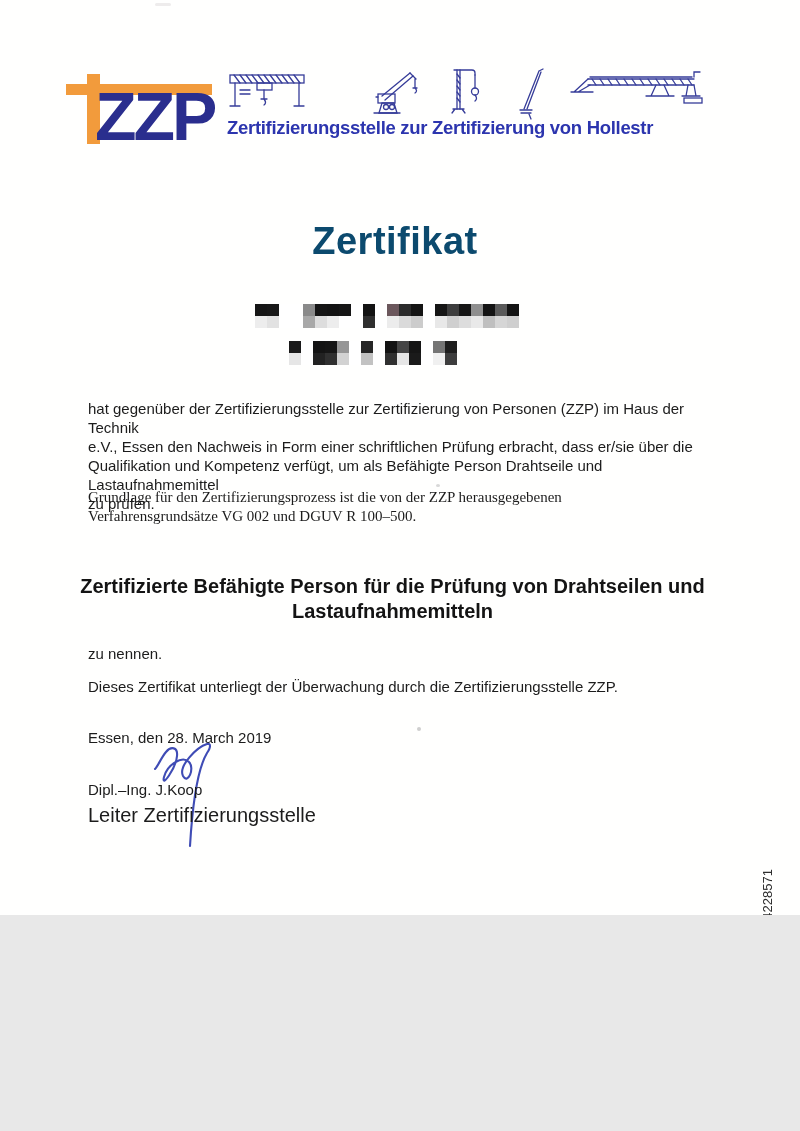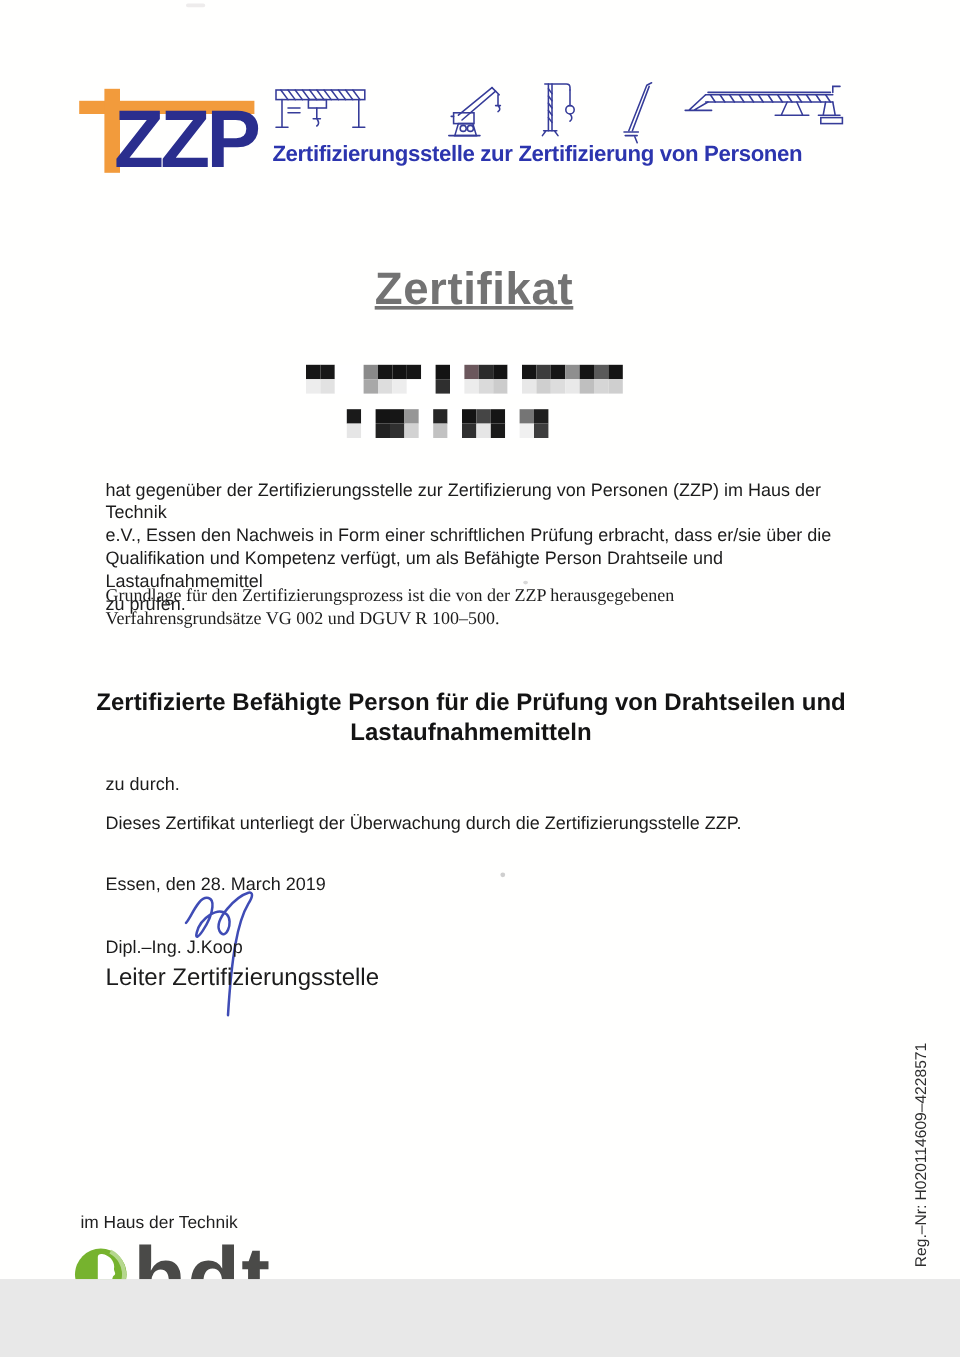--- a/index.html
+++ b/index.html
@@ -1,35 +1,35 @@
 <!DOCTYPE html>
 <html><head>
 <meta charset="utf-8">
 <style>
   html,body{margin:0;padding:0;background:#e8e8e8;}
   .page{
-    position:relative;width:800px;height:1066px;margin:0 auto;background:#fffffe;
+    position:relative;width:800px;height:915px;margin:0 auto;background:#fffffe;
     font-family:"Liberation Sans",sans-serif;color:#1c1c1c;overflow:hidden;
   }
   
   .logo-bar-h{position:absolute;left:66px;top:84px;width:146px;height:11px;background:#F29B3C;}
   .logo-bar-v{position:absolute;left:87px;top:74px;width:13px;height:70px;background:#F29B3C;}
   .logo-zzp{
     position:absolute;left:95px;top:82px;font-size:68px;line-height:1;font-weight:bold;
     color:#2A2E8E;letter-spacing:-3px;
   }
   .cranes{position:absolute;left:226px;top:66px;}
   .tagline{
     position:absolute;left:227px;top:117px;width:500px;
     font-size:18.5px;font-weight:bold;letter-spacing:-0.3px;color:#2C35AE;
   }
   
   .cert-title{
     position:absolute;left:0;top:220px;width:790px;margin:0;text-align:center;
-    font-size:38px;font-weight:bold;color:#737373;letter-spacing:0.5px;text-decoration:underline;
+    font-size:38px;font-weight:bold;color:#0c4a6e;letter-spacing:0.5px;
   }
   .redaction{position:absolute;}
   .red-1{left:255px;top:304px;}
   .red-2{left:289px;top:341px;}
   .px-row{display:flex;}
   .px{width:12px;height:12px;}
   .para{
     position:absolute;left:88px;width:645px;margin:0;
     font-size:15px;line-height:19px;white-space:pre-line;color:#1c1c1c;
   }
@@ -118,21 +118,21 @@
       <path d="M366,13 l4,6 M374,13 l4,6 M382,13 l4,6 M390,13 l4,6 M398,13 l4,6 M406,13 l4,6 M414,13 l4,6 M422,13 l4,6 M430,13 l4,6 M438,13 l4,6 M446,13 l4,6 M454,13 l4,6 M462,13 l4,6"></path>
       <path d="M364,11 H466"></path>
       <path d="M362,13 L348,26 M364,19 L352,26 M345,26 h22"></path>
       <path d="M430,19 L425,30 M438,19 L443,30 M420,30 h28"></path>
       <path d="M462,19 L460,30 M468,19 L470,30 M456,30 h18"></path>
       <rect x="458" y="32" width="18" height="5"></rect>
       <path d="M468,11 V6 h6"></path>
     </g>
   </svg>
 
-  <div class="tagline">Zertifizierungsstelle zur Zertifizierung von Personen</div>
+  <div class="tagline">Zertifizierungsstelle zur Zertifizierung von Hollestr</div>
 
   <h1 class="cert-title">Zertifikat</h1>
 
   <div class="redaction red-1">
       <div class="px-row">
         <div class="px" style="background: rgb(22, 22, 22);"></div>
         <div class="px" style="background: rgb(24, 24, 24);"></div>
         <div class="px" style="background: rgb(255, 255, 255);"></div>
         <div class="px" style="background: rgb(255, 255, 255);"></div>
         <div class="px" style="background: rgb(138, 138, 138);"></div>
@@ -217,21 +217,21 @@
   <p class="para p1">hat gegenüber der Zertifizierungsstelle zur Zertifizierung von Personen (ZZP) im Haus der Technik
 e.V., Essen den Nachweis in Form einer schriftlichen Prüfung erbracht, dass er/sie über die
 Qualifikation und Kompetenz verfügt, um als Befähigte Person Drahtseile und Lastaufnahmemittel
 zu prüfen.</p>
   <p class="para p2">Grundlage für den Zertifizierungsprozess ist die von der ZZP herausgegebenen
 Verfahrensgrundsätze VG 002 und DGUV R 100–500.</p>
 
   <h2 class="qual-title">Zertifizierte Befähigte Person für die Prüfung von Drahtseilen und
 Lastaufnahmemitteln</h2>
 
-  <p class="para p4">zu durch.</p>
+  <p class="para p4">zu nennen.</p>
   <p class="para p5">Dieses Zertifikat unterliegt der Überwachung durch die Zertifizierungsstelle ZZP.</p>
 
   <div class="date-line">Essen, den 28. March 2019</div>
 
   <svg class="signature" width="78" height="110" viewBox="0 0 78 110" fill="none" stroke="#3F4CB5" stroke-width="2.1" stroke-linecap="round">
     <path d="M3,29 C6,26 9,18 14,12 C19,6 26,7 25,16 C24,28 9,49 12,37 C15,25 30,15 37,22 C43,28 36,45 31,36 C26,26 45,7 55,4 C59,3 59,7 55,13 C46,28 41,56 38,106"></path>
   </svg>
 
   <div class="signer-name">Dipl.–Ing. J.Koop</div>
   <div class="signer-role">Leiter Zertifizierungsstelle</div>

